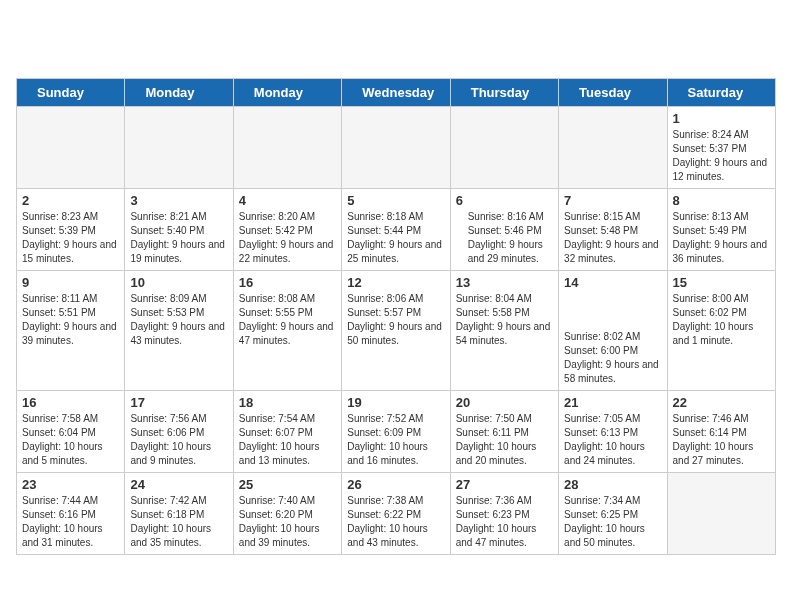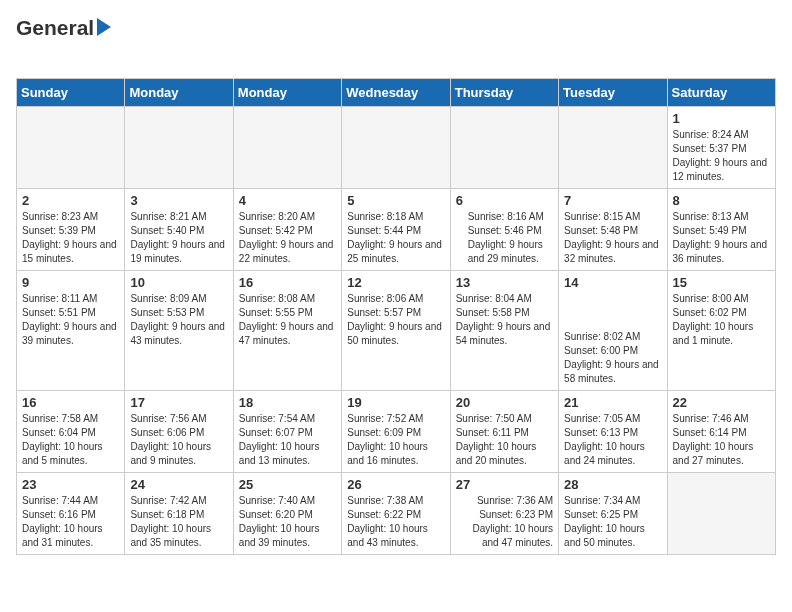--- a/index.html
+++ b/index.html
@@ -36,21 +36,21 @@
     table {
       width: 100%;
       border-collapse: collapse;
       table-layout: fixed;
     }
     th {
       background-color: #1a6ab1;
       color: #fff;
       font-size: 13px;
       font-weight: bold;
-      padding: 6px 4px;
+      padding: 6px 20px;
       text-align: left;
       border: 1px solid #ccc;
     }
     td {
       vertical-align: top;
       border: 1px solid #ccc;
       padding: 4px 5px;
       font-size: 10.5px;
       color: #333;
       height: 80px;
@@ -67,23 +67,20 @@
       font-size: 10px;
       line-height: 1.4;
       color: #333;
     }
   </style>
 </head>
 <body>
 
 <div class="header-area">
   <div class="logo-wrapper" style="position:relative;width:100px;height:52px;">
-    <div style="font-size:21px;font-weight:bold;color:#333;line-height:1.1;">
-      General<span style="display:inline-block;width:0;height:0;border-left:14px solid #1a6ab1;border-top:9px solid transparent;border-bottom:9px solid transparent;margin-left:3px;vertical-align:middle;margin-top:-4px;"></span>
-    </div>
   </div>
   <div class="title-area">
     <div class="month-year"></div>
     <div class="location"></div>
   </div>
 </div>
 
 <table>
   <thead>
     <tr id="header-row">
@@ -263,21 +260,21 @@
 Daylight: 10 hours and 39 minutes.</div>
         </td>
         <td>
           <span class="day-num">26</span>
           <div class="day-info" style="white-space: pre-line;">Sunrise: 7:38 AM
 Sunset: 6:22 PM
 Daylight: 10 hours and 43 minutes.</div>
         </td>
         <td>
           <span class="day-num">27</span>
-          <div class="day-info" style="white-space: pre-line; text-align: right;">Sunrise: 7:36 AM
+          <div class="day-info" style="white-space: pre-line;">Sunrise: 7:36 AM
 Sunset: 6:23 PM
 Daylight: 10 hours and 47 minutes.</div>
         </td>
         <td>
           <span class="day-num">28</span>
           <div class="day-info" style="white-space: pre-line;">Sunrise: 7:34 AM
 Sunset: 6:25 PM
 Daylight: 10 hours and 50 minutes.</div>
         </td>
         <td class="empty"></td>

